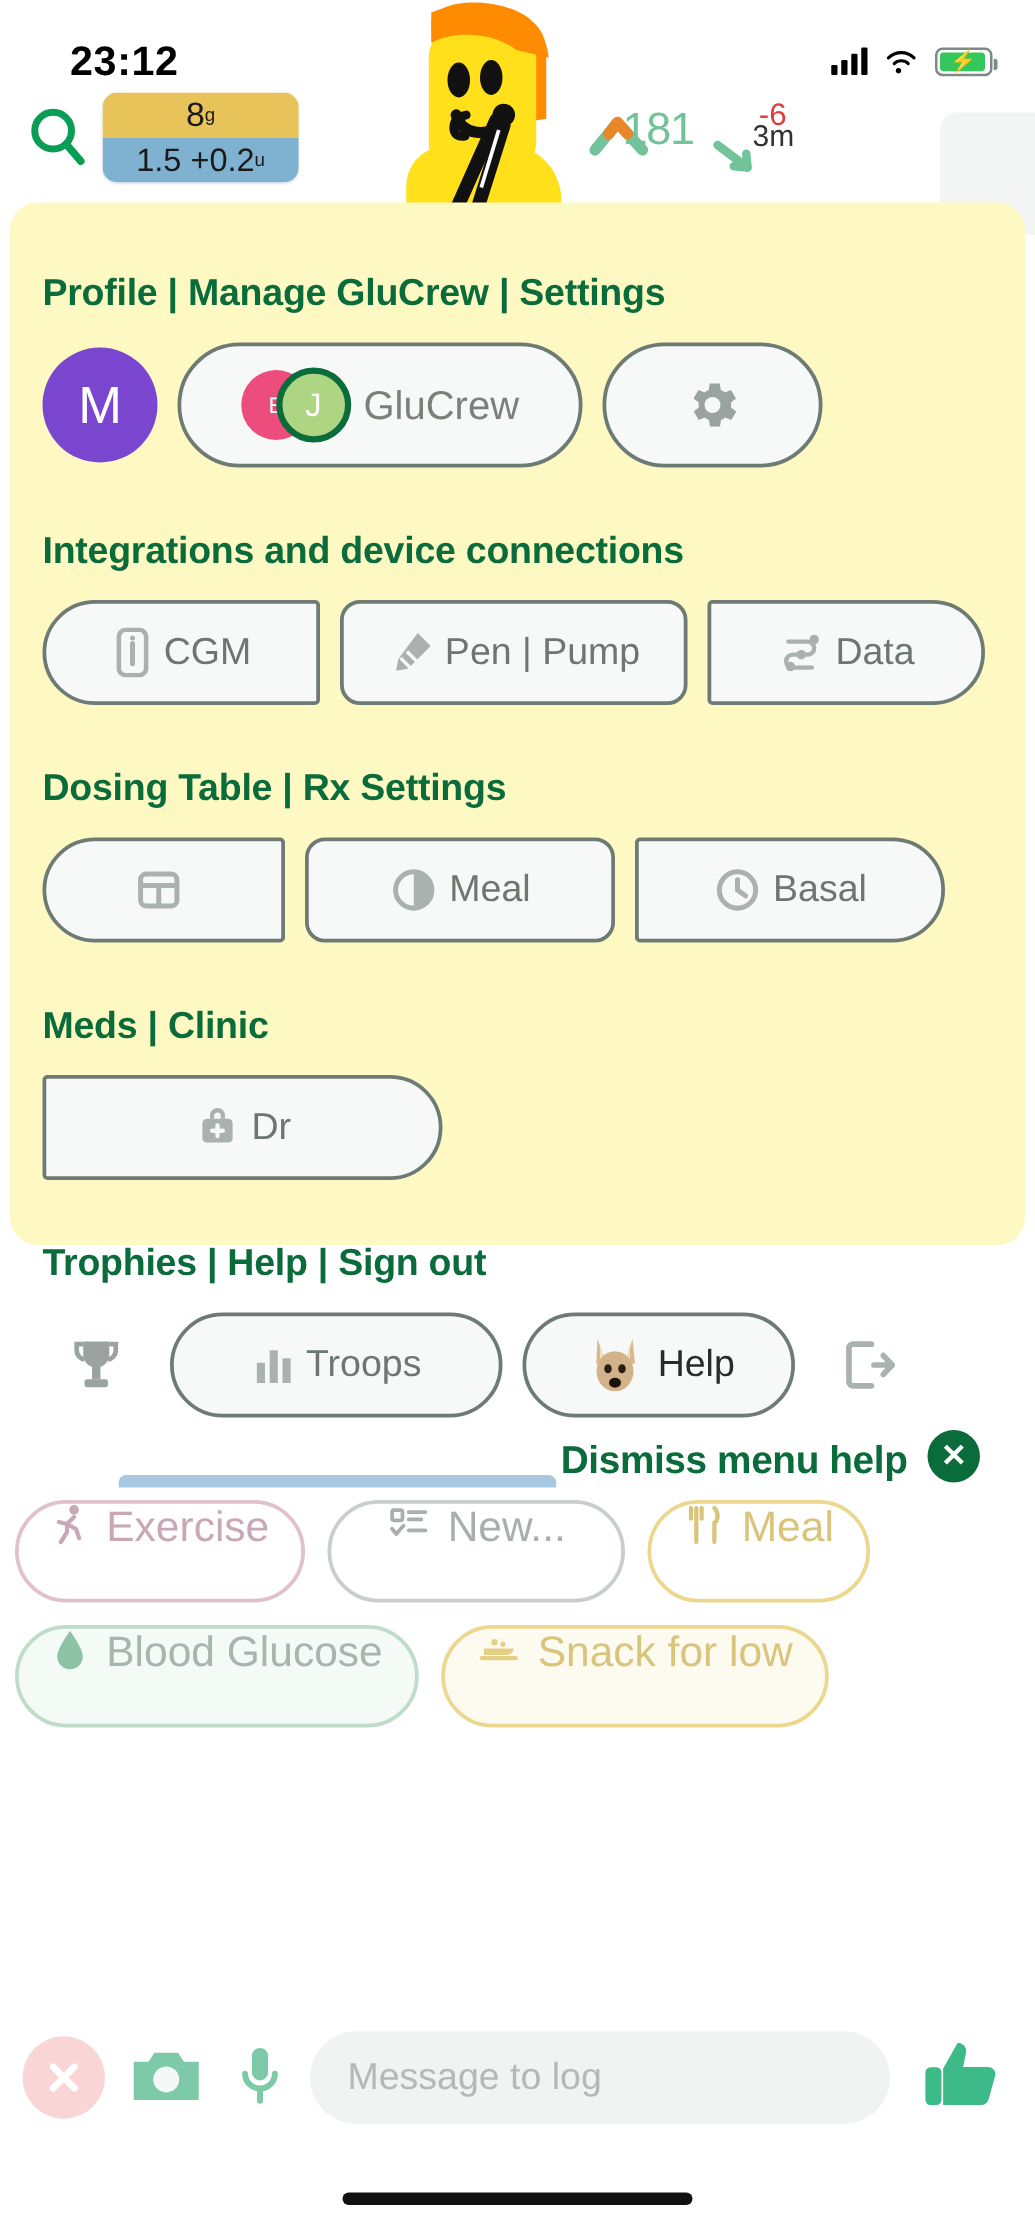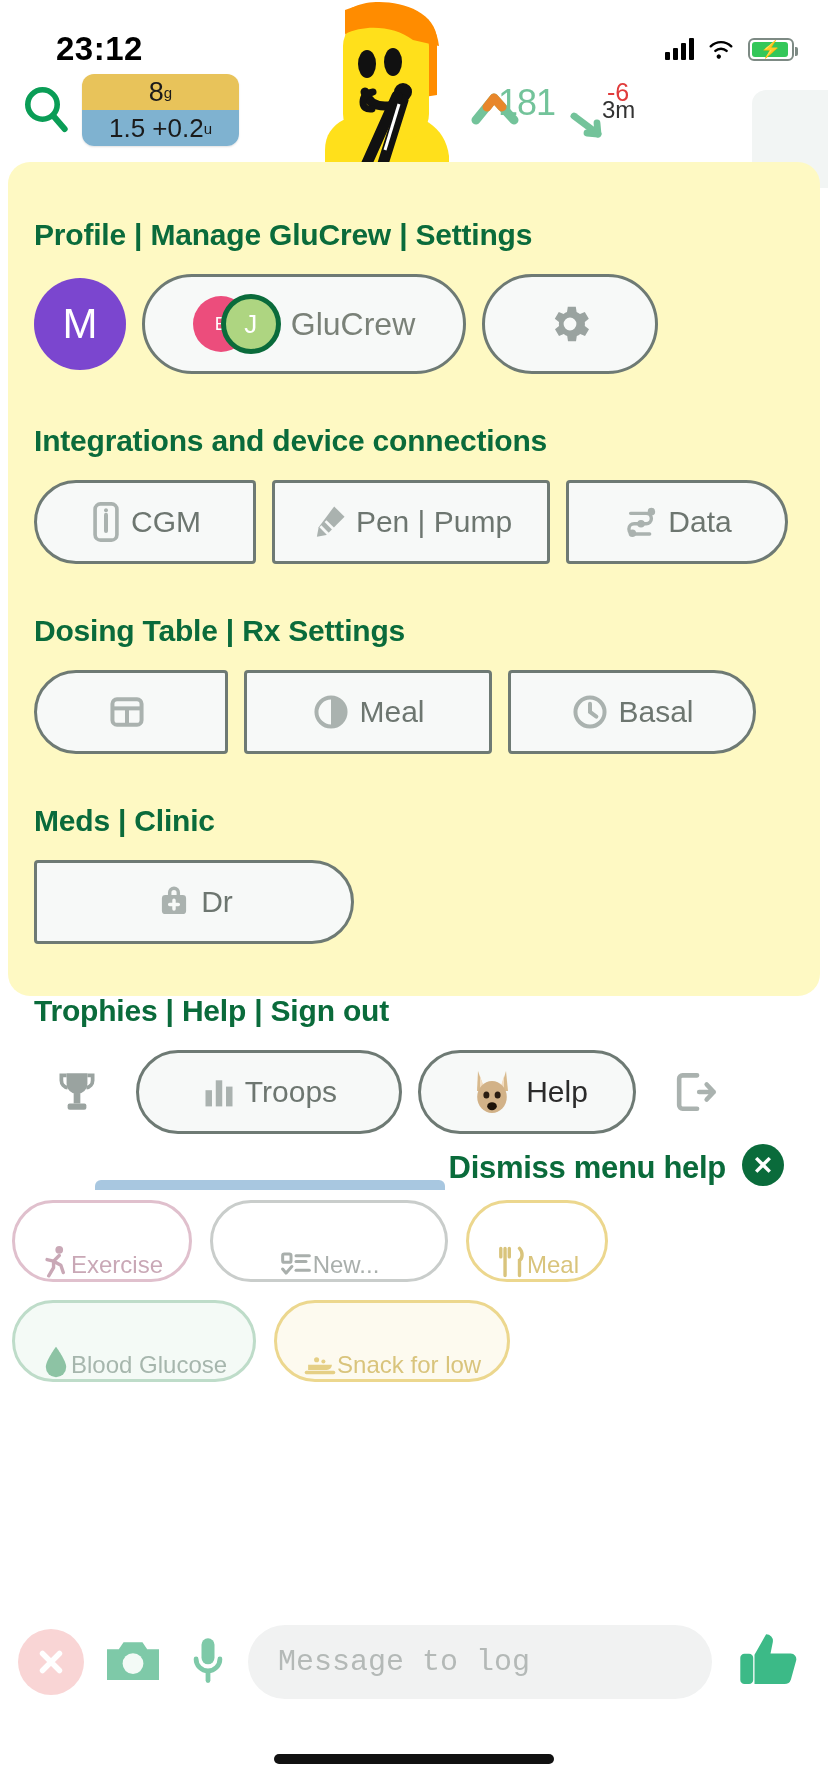--- a/index.html
+++ b/index.html
@@ -70,21 +70,21 @@
   }
   .sec-title { font-size: 30px; font-weight: 700; color: #0a6b3b; margin-bottom: 22px; letter-spacing: -.2px; }
   .row { display: flex; align-items: center; gap: 16px; margin-bottom: 50px; }
 
   .pill-btn {
     height: 84px; border: 3px solid #6e7a74; background: #f7f9f8;
     display: flex; align-items: center; justify-content: center; gap: 8px;
     font-size: 30px; color: #6d7670; padding: 0 18px;
   }
   .rl { border-radius: 42px 4px 4px 42px; }
-  .rm { border-radius: 4px; }
+  .rm { border-radius: 16px; }
   .rr { border-radius: 4px 42px 42px 4px; }
   .rfull { border-radius: 42px; }
 
   #avatar-m {
     width: 92px; height: 92px; border-radius: 50%; background: #7b46cf;
     color: #fff; font-size: 42px; display: flex; align-items: center; justify-content: center;
     flex: 0 0 auto;
   }
   #glucrew-btn { width: 324px; height: 100px; border-radius: 52px; border: 3px solid #6e7a74;
     background: #f7f9f8; display: flex; align-items: center; justify-content: center; gap: 14px; }
@@ -106,31 +106,31 @@
   #dismiss-x { width: 42px; height: 42px; border-radius: 50%; background: #0a6b3b; color: #fff;
                font-size: 25px; display:flex; align-items:center; justify-content:center; font-weight: 700; }
 
   #blue-strip { position: absolute; left: 95px; top: 1180px; width: 350px; height: 10px;
                 background: #a8c7e0; border-radius: 6px 6px 0 0; }
 
   
   #chips { position: absolute; left: 0; top: 1200px; width: 828px; }
   .chip-row { display: flex; gap: 18px; padding: 0 12px 18px 12px; }
   .chip { height: 82px; border-radius: 42px; border: 3px solid; background: #fff;
-          display: flex; align-items: flex-end; justify-content: center; 
-          font-size: 24px; padding: 0 26px; }
+          display: flex; align-items: flex-start; justify-content: center; gap: 14px;
+          font-size: 34px; padding: 0 26px; }
   .chip-exercise { border-color: #e0c0cd; color: #c9a8b6; }
   .chip-new      { border-color: #c9cdcb; color: #a9afac; width: 238px; }
   .chip-meal     { border-color: #ecd78e; color: #d9c47c; }
   .chip-bg       { border-color: #bedcc9; color: #a6b6ad; background: #f4faf6; }
   .chip-snack    { border-color: #ecd78e; color: #d9c47c; background: #fdfaef; }
 
   
   #composer { position: absolute; left: 0; bottom: 72px; width: 828px; height: 116px;
-              display: flex; align-items: center; gap: 14px; padding: 0 18px; font-family: Liberation Mono, monospace; }
+              display: flex; align-items: center; gap: 14px; padding: 0 18px; }
   #cancel-btn { width: 66px; height: 66px; border-radius: 50%; background: #f9d5d5;
                 display:flex; align-items:center; justify-content:center; flex:0 0 auto; }
   #msg-input { flex: 1 1 auto; height: 74px; background: #f1f2f2; border-radius: 38px;
                display: flex; align-items: center; padding: 0 30px; font-size: 30px; color: #b4b9b7; }
   #home-indicator { position: absolute; left: 50%; transform: translateX(-50%); bottom: 28px;
                     width: 280px; height: 10px; background: #111; border-radius: 6px; }
 </style>
 </head>
 <body>
 

